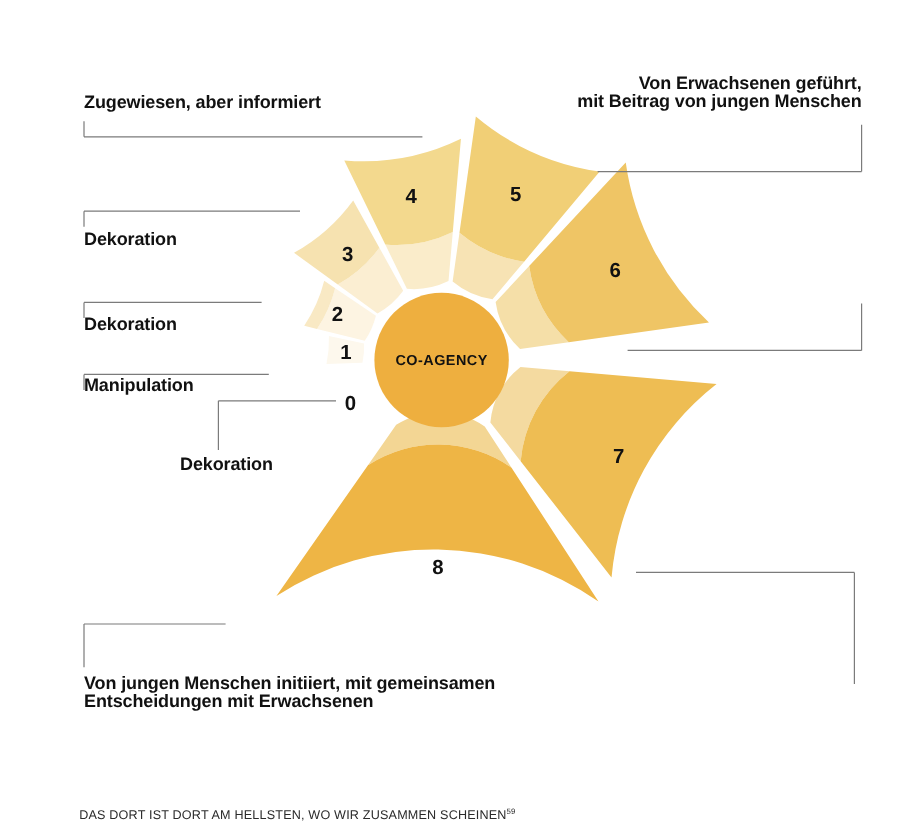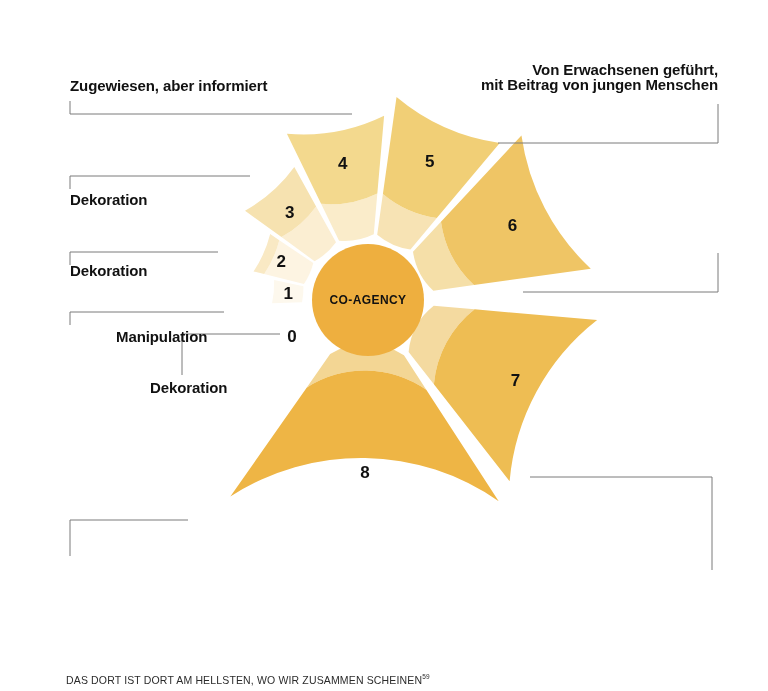--- a/index.html
+++ b/index.html
@@ -101,25 +101,27 @@
       <path class="leader" d="M718,104 L718,143 M498,143 L718,143"></path>
       <path class="leader" d="M718,253 L718,292 M523,292 L718,292"></path>
       <path class="leader" d="M70,520 L70,556 M70,520 L188,520"></path>
       <path class="leader" d="M530,477 L712,477 M712,477 L712,570"></path>
     </g>
   </svg>
 
   <div class="lbl left" style="left:70px;top:78px;">Zugewiesen, aber informiert</div>
   <div class="lbl left" style="left:70px;top:192px;">Dekoration</div>
   <div class="lbl left" style="left:70px;top:263px;">Dekoration</div>
-  <div class="lbl left" style="left:70px;top:329px;margin-left:46px;">Manipulation</div>
+  <div class="lbl left" style="left:70px;top:314px;">Manipulation</div>
   <div class="lbl left" style="left:150px;top:380px;">Dekoration</div>
 
   <div class="lbl right" style="right:50px;top:62px;width:320px;">Von Erwachsenen geführt,
 mit Beitrag von jungen Menschen</div>
 
+  <div class="lbl left" style="left:70px;top:562px;width:400px;">Von jungen Menschen initiiert, mit gemeinsamen
+Entscheidungen mit Erwachsenen</div>
 
   <div id="caption">
     <br>
     <span>DAS DORT IST DORT AM HELLSTEN, WO WIR ZUSAMMEN SCHEINEN</span><sup>59</sup>
   </div>
 
 </div>
 
 </body></html>

